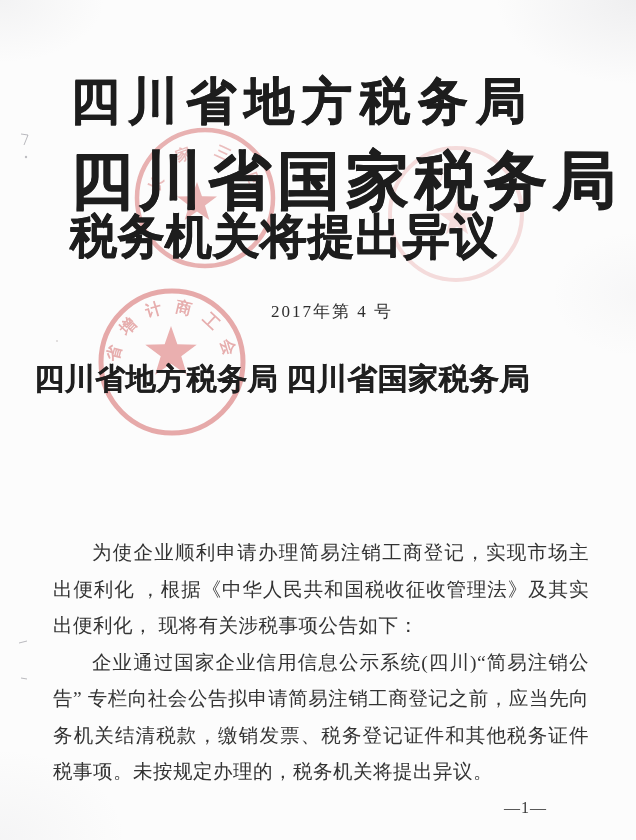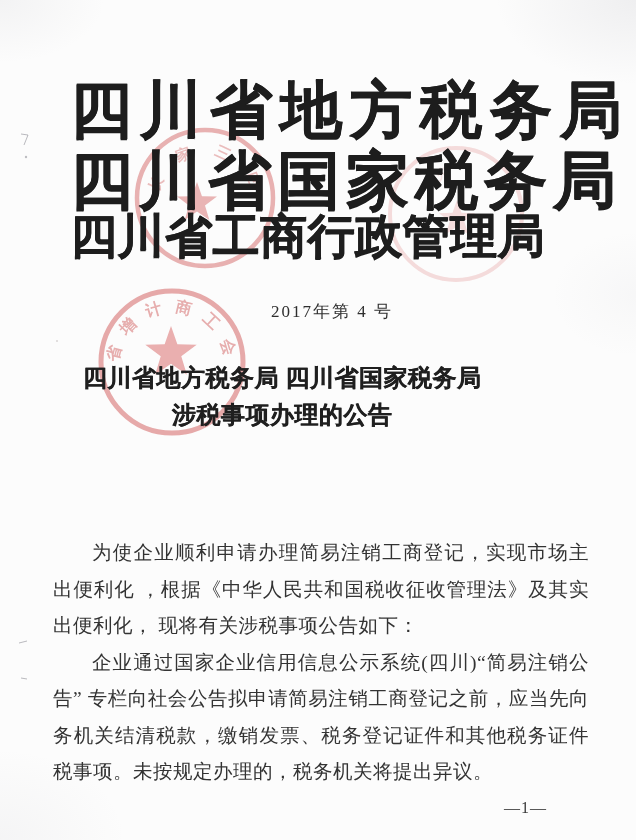--- a/index.html
+++ b/index.html
@@ -17,30 +17,30 @@
       #fcfcfc;
     color:#222;
   }
   .seal-layer{position:absolute;left:0;top:0;z-index:1;pointer-events:none;}
   .txt{position:absolute;z-index:2;}
   .hline{
     left:70px;white-space:nowrap;
     font-weight:900;color:#1d1d1d;
     text-shadow:0.6px 0 0 #1d1d1d, 0 0.6px 0 #1d1d1d;
   }
-  .h1{top:68px;font-size:62px;letter-spacing:8px;}
+  .h1{top:68px;font-size:50px;letter-spacing:8px;}
   .h2{top:138px;font-size:63px;letter-spacing:6px;}
   .h3{top:205px;font-size:47px;letter-spacing:0.5px;}
   .docnum{
     top:300px;left:0;width:636px;text-align:center;padding-left:28px;box-sizing:border-box;
     font-size:17px;letter-spacing:2px;color:#2e2e2e;
   }
   .titleblock{
     top:360px;left:0;width:564px;text-align:center;
-    font-size:24px;font-weight:700;line-height:37px;color:#1f1f1f;
+    font-size:30px;font-weight:700;line-height:37px;color:#1f1f1f;
     letter-spacing:0.5px;
     text-shadow:0.4px 0 0 #1f1f1f;
   }
   .bodyblock{
     top:535px;left:53px;width:536px;
     font-size:19.5px;line-height:36.5px;color:#333;letter-spacing:0.5px;
   }
   .bl{height:36.5px;white-space:nowrap;}
   .jl{white-space:normal;text-align:justify;text-align-last:justify;overflow:hidden;}
   .ind{padding-left:39px;}
@@ -89,27 +89,26 @@
       <path d="M21,134 l7,1 l-4,10"></path>
       <circle cx="26" cy="157" r="1.2" fill="rgba(130,130,138,0.5)" stroke="none"></circle>
       <path d="M19,643 l8,-2"></path>
       <path d="M21,678 l6,1"></path>
       <circle cx="57" cy="341" r="1" fill="rgba(150,140,140,0.35)" stroke="none"></circle>
     </g>
   </svg>
 
   <div class="txt hline h1">四川省地方税务局</div>
   <div class="txt hline h2">四川省国家税务局 公告</div>
-  <div class="txt hline h3">四川省工商行政管理局</div>
+  <div class="txt hline h3">税务机关将提出异议</div>
 
   <div class="txt docnum">2017年第 4 号</div>
 
   <div class="txt titleblock">
     <div>四川省地方税务局 四川省国家税务局</div>
-    <div>涉税事项办理的公告</div>
   </div>
 
   <div class="txt bodyblock">
     <div class="bl jl ind">为使企业顺利申请办理简易注销工商登记，实现市场主体退</div>
     <div class="bl jl">出便利化 ，根据《中华人民共和国税收征收管理法》及其实施细</div>
     <div class="bl">出便利化， 现将有关涉税事项公告如下：</div>
     <div class="bl jl ind">企业通过国家企业信用信息公示系统(四川)“简易注销公</div>
     <div class="bl jl">告” 专栏向社会公告拟申请简易注销工商登记之前，应当先向税</div>
     <div class="bl jl">务机关结清税款，缴销发票、税务登记证件和其他税务证件等涉</div>
     <div class="bl">税事项。未按规定办理的，税务机关将提出异议。</div>

